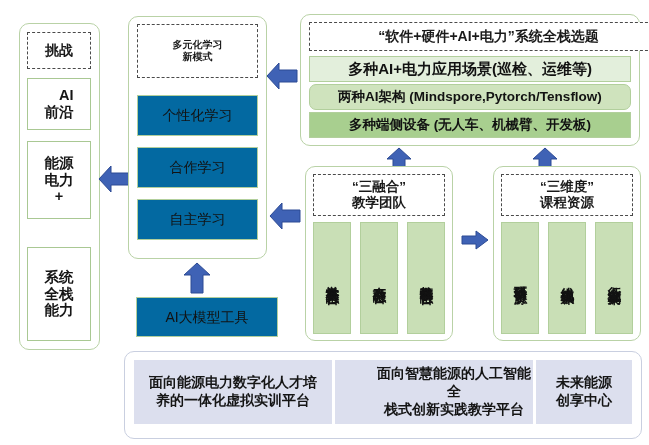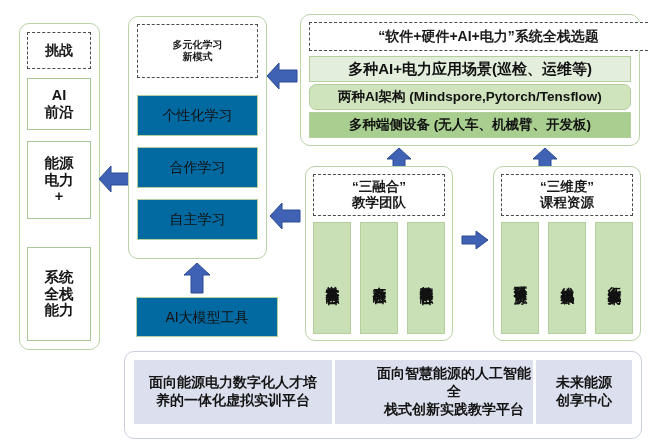--- a/index.html
+++ b/index.html
@@ -87,21 +87,21 @@
 </style>
 </head>
 <body>
 
 <div id="canvas">
 
   <div class="abs panel" style="left:19px;top:23px;width:81px;height:327px;">
   </div>
   <div class="abs dashed" style="left:27px;top:32px;width:64px;height:37px;font-size:14px;">挑战</div>
 
-  <div class="abs wcell" style="left:27px;top:78px;width:64px;height:52px;font-size:14.5px;font-weight:bold;white-space:pre-line;">AI
+  <div class="abs wcell" style="left:27px;top:78px;width:64px;height:52px;font-size:14.5px;font-weight:bold;white-space:pre-line;text-align:right;">AI
 前沿</div>
 
   <div class="abs wcell" style="left:27px;top:141px;width:64px;height:78px;font-size:14.5px;font-weight:bold;white-space:pre-line;">能源
 电力
 +</div>
 
   <div class="abs wcell" style="left:27px;top:247px;width:64px;height:94px;font-size:14.5px;font-weight:bold;white-space:pre-line;">系统
 全栈
 能力</div>
 

